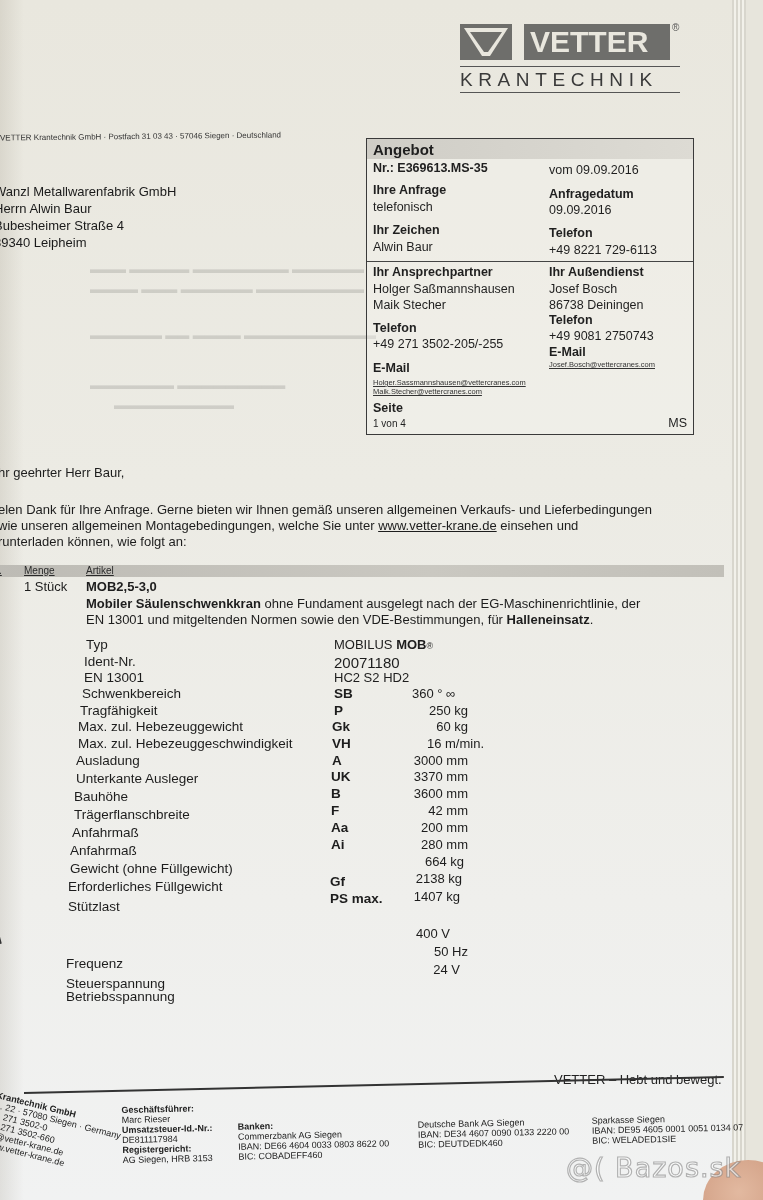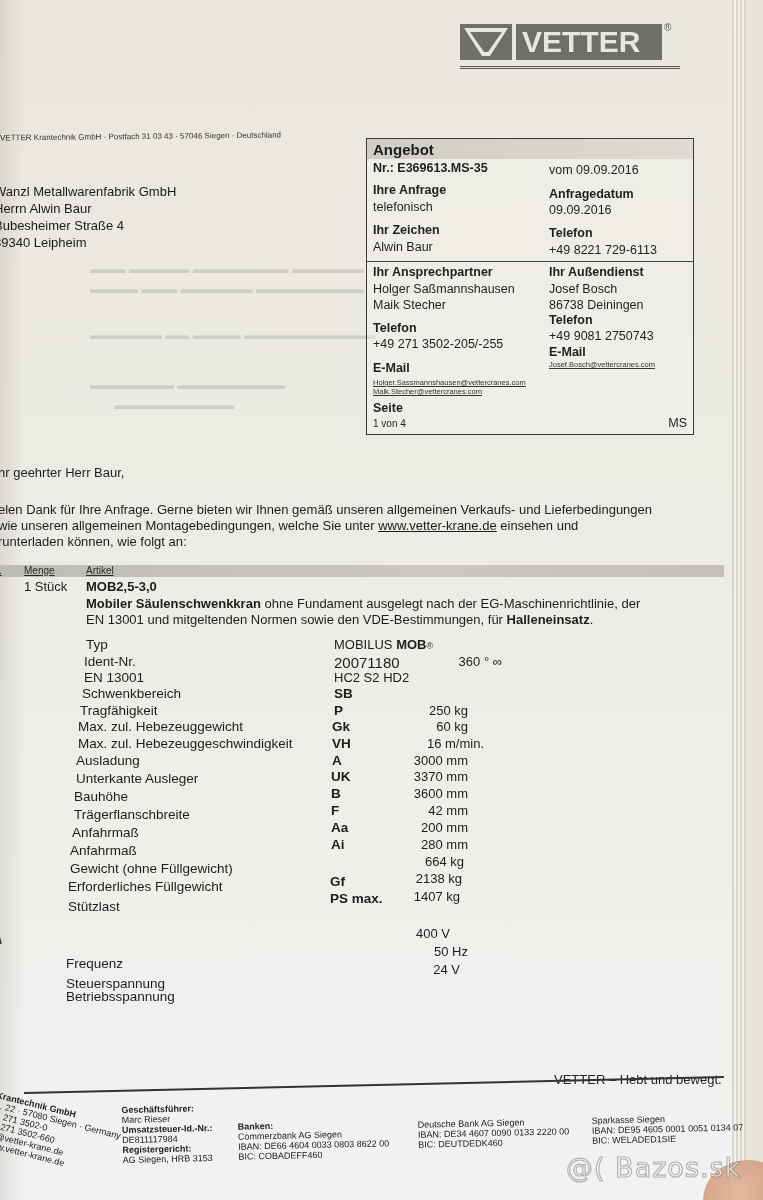--- a/index.html
+++ b/index.html
@@ -21,21 +21,21 @@
     background: linear-gradient(90deg, rgba(120,110,90,0.18), rgba(0,0,0,0));
   }
   .abs { position: absolute; white-space: nowrap; }
 
   
   .logo { position: absolute; left: 466px; top: 24px; width: 222px; }
   .logo-top { display: flex; height: 38px; }
   .logo-v { width: 52px; height: 36px; background: #6e6e6b; position: relative; }
   .logo-v svg { position: absolute; left: 0; top: 0; }
   .logo-word {
-    margin-left: 4px; background: #6e6e6b; color: #e9e7de; font-weight: bold;
+    margin-left: 12px; background: #6e6e6b; color: #e9e7de; font-weight: bold;
     font-size: 30px; line-height: 36px; height: 36px; padding: 0 6px; letter-spacing: 0px;
     font-family: "Liberation Sans", sans-serif; width: 134px;
   }
   .logo-reg { font-size: 10px; color: #555; margin-left: 2px; margin-top: -2px; }
   .logo-rule { height: 1px; background: #555; margin-top: 4px; width: 220px; }
   .logo-sub { font-size: 19px; letter-spacing: 5.6px; color: #3a3a3a; margin-top: 2px; }
   .logo-rule2 { height: 1px; background: #555; width: 220px; margin-top: 1px; }
 
   .sender { left: 6px; top: 132px; font-size: 8px; color: #333; transform: rotate(-0.6deg); }
   .addr { left: 0px; font-size: 13px; color: #1a1a1a; }
@@ -95,20 +95,21 @@
       <div class="logo-v">
         <svg width="52" height="36" viewBox="0 0 52 36">
           <polygon points="4,4 48,4 30,32 22,32" fill="#e9e7de"></polygon>
           <polygon points="10,8 42,8 28,28 24,28" fill="#6e6e6b"></polygon>
         </svg>
       </div>
       <div class="logo-word">VETTER</div>
       <div class="logo-reg">®</div>
     </div>
     <div class="logo-rule"></div>
+    <div class="logo-sub">KRANTECHNIK</div>
     <div class="logo-rule2"></div>
   </div>
 
   <div class="abs sender">VETTER Krantechnik GmbH · Postfach 31 03 43 · 57046 Siegen · Deutschland</div>
   <div class="abs addr" style="top:184px">Wanzl Metallwarenfabrik GmbH</div>
   <div class="abs addr" style="top:201px">Herrn Alwin Baur</div>
   <div class="abs addr" style="top:218px">Bubesheimer Straße 4</div>
   <div class="abs addr" style="top:235px">89340 Leipheim</div>
 
   <div class="abs ghost" style="left:96px;top:262px">▬▬▬ ▬▬▬▬▬ ▬▬▬▬▬▬▬▬ ▬▬▬▬▬▬</div>
@@ -175,21 +176,21 @@
   <div class="abs spec-l" style="left:92px;top:637px">Typ</div>
   <div class="abs spec-l" style="left:340px;top:637px;font-size:13px"><span>MOBILUS</span> <b>MOB</b><span style="font-size:9px">®</span></div>
   <div class="abs spec-l" style="left:90px;top:654px">Ident-Nr.</div>
   <div class="abs spec-l" style="left:340px;top:654px;font-size:15px">20071180</div>
   <div class="abs spec-l" style="left:90px;top:670px">EN 13001</div>
   <div class="abs spec-l" style="left:340px;top:670px;font-size:13px">HC2 S2 HD2</div>
 
   <div>
     <div class="abs spec-l" style="left:88px;top:686px">Schwenkbereich</div>
     <div class="abs spec-s" style="left:340px;top:686px">SB</div>
-    <div class="abs spec-v" style="left:388px;top:654px;text-align:right;padding-left:30px">360 ° ∞</div>
+    <div class="abs spec-v" style="left:388px;top:686px;text-align:left;padding-left:30px">360 ° ∞</div>
 
     <div class="abs spec-l" style="left:86px;top:703px">Tragfähigkeit</div>
     <div class="abs spec-s" style="left:340px;top:703px">P</div>
     <div class="abs spec-v" style="left:384px;top:703px">250 kg</div>
 
     <div class="abs spec-l" style="left:84px;top:719px">Max. zul. Hebezeuggewicht</div>
     <div class="abs spec-s" style="left:338px;top:719px">Gk</div>
     <div class="abs spec-v" style="left:384px;top:719px">60 kg</div>
 
     <div class="abs spec-l" style="left:84px;top:736px">Max. zul. Hebezeuggeschwindigkeit</div>

